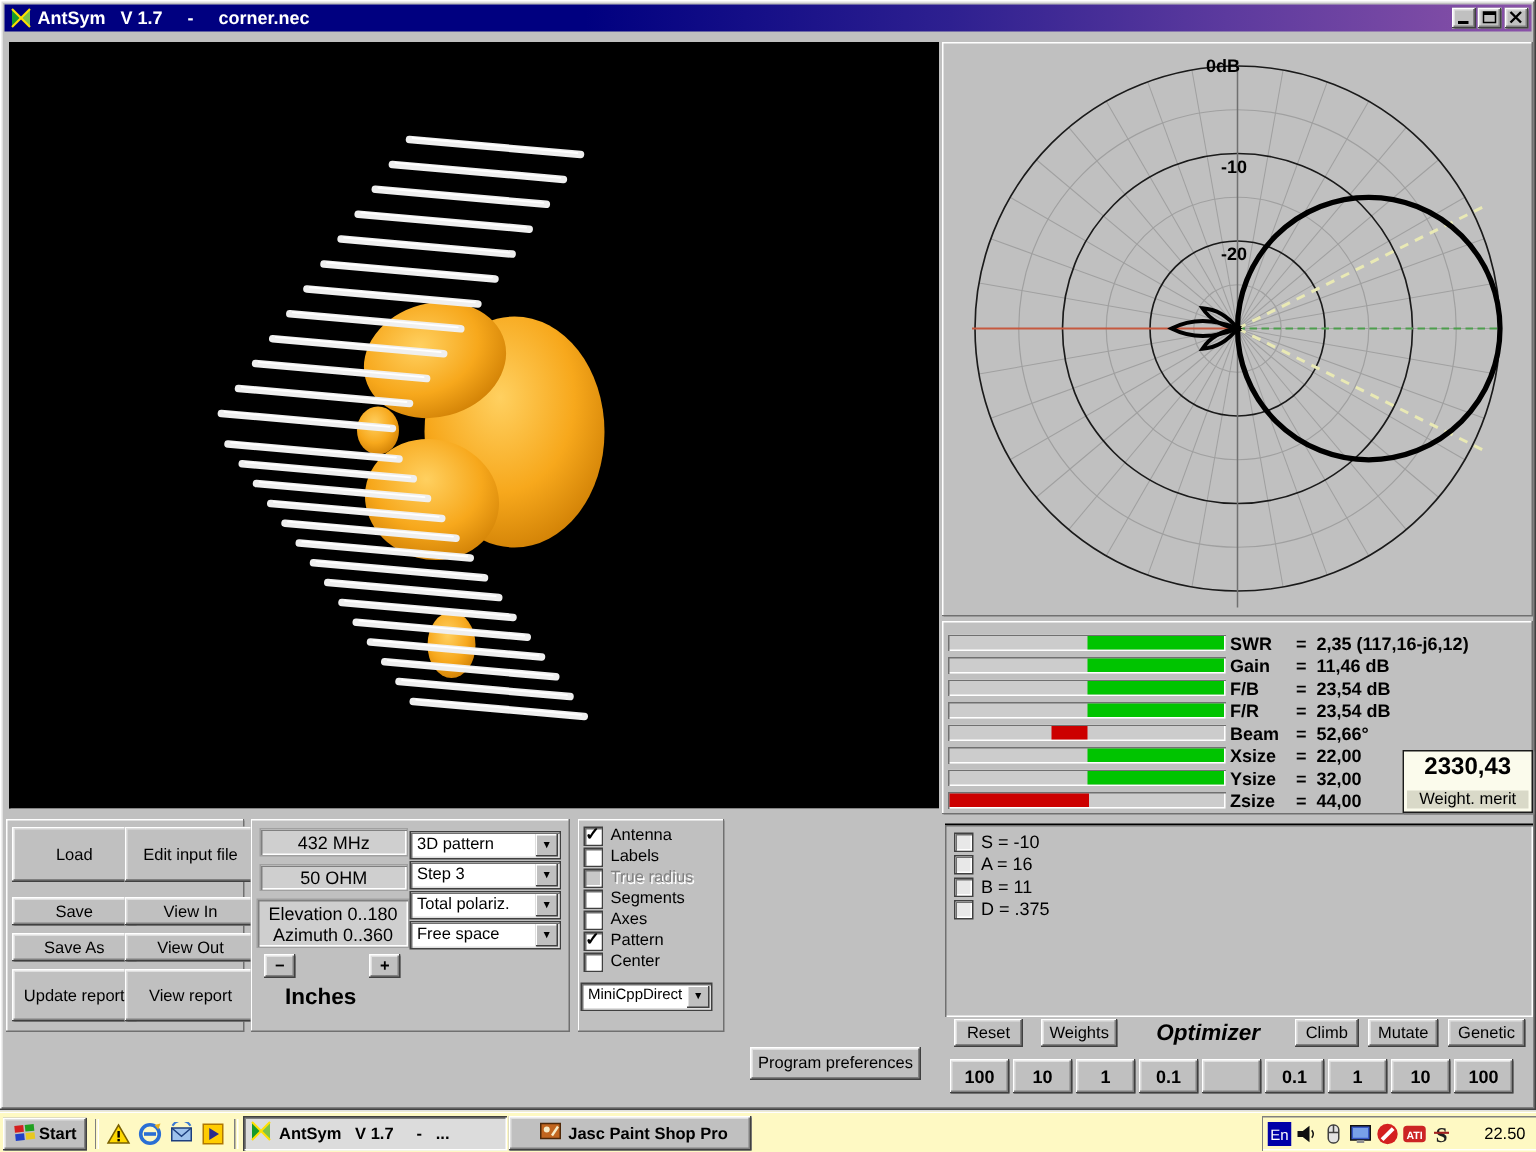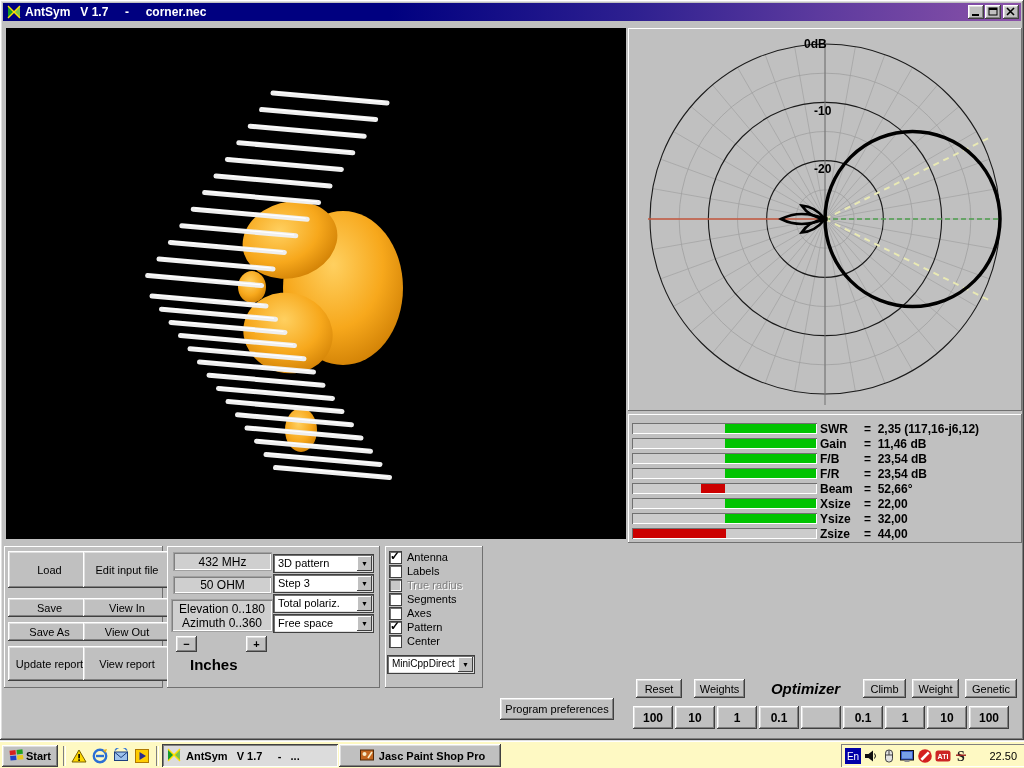--- a/index.html
+++ b/index.html
@@ -287,27 +287,41 @@
           </div>
           <div class="mrow" style="top: 113px; text-decoration: underline;">
             <div class="mbar">
               <div class="mfill" style="left: calc(0% + 1px); width: calc(50.49%); background: rgb(204, 0, 0);"></div>
             </div>
             <span class="mlabel">Zsize</span>
             <span class="mvalue">=  44,00</span>
           </div>
         </div>
     </div>
-
+    <div id="merit" class="abs">
+      <div id="merit-value">2330,43</div>
+      <div id="merit-label">Weight. merit</div>
+    </div>
+
+    <div id="optlist" class="abs panel bev-in-thin">
+        <div class="cbx" style="left: 7px; top: 6px; background: rgb(232, 232, 232);"></div>
+        <span class="optlabel" style="left: 24px; top: 4px;">S = -10</span>
+        <div class="cbx" style="left: 7px; top: 21px; background: rgb(232, 232, 232);"></div>
+        <span class="optlabel" style="left: 24px; top: 19px;">A = 16</span>
+        <div class="cbx" style="left: 7px; top: 36px; background: rgb(232, 232, 232);"></div>
+        <span class="optlabel" style="left: 24px; top: 34px;">B = 11</span>
+        <div class="cbx" style="left: 7px; top: 51px; background: rgb(232, 232, 232);"></div>
+        <span class="optlabel" style="left: 24px; top: 49px;">D = .375</span>
+      </div>
 
     <div class="abs btn opt-btn" style="left:636px;top:679px;width:46px;height:19px;">Reset</div>
     <div class="abs btn opt-btn" style="left:694px;top:679px;width:51px;height:19px;">Weights</div>
     <div class="abs" id="optimizer-title" style="left:758px;top:680px;width:95px;">Optimizer</div>
     <div class="abs btn opt-btn" style="left:863px;top:679px;width:43px;height:19px;">Climb</div>
-    <div class="abs btn opt-btn" style="left:912px;top:679px;width:47px;height:19px;">Weight</div>
+    <div class="abs btn opt-btn" style="left:912px;top:679px;width:47px;height:19px;">Mutate</div>
     <div class="abs btn opt-btn" style="left:965px;top:679px;width:52px;height:19px;">Genetic</div>
     <div id="steps-row" class="abs">
         <div class="btn step-btn">100</div>
         <div class="btn step-btn">10</div>
         <div class="btn step-btn">1</div>
         <div class="btn step-btn">0.1</div>
         <div class="btn step-btn"></div>
         <div class="btn step-btn">0.1</div>
         <div class="btn step-btn">1</div>
         <div class="btn step-btn">10</div>

